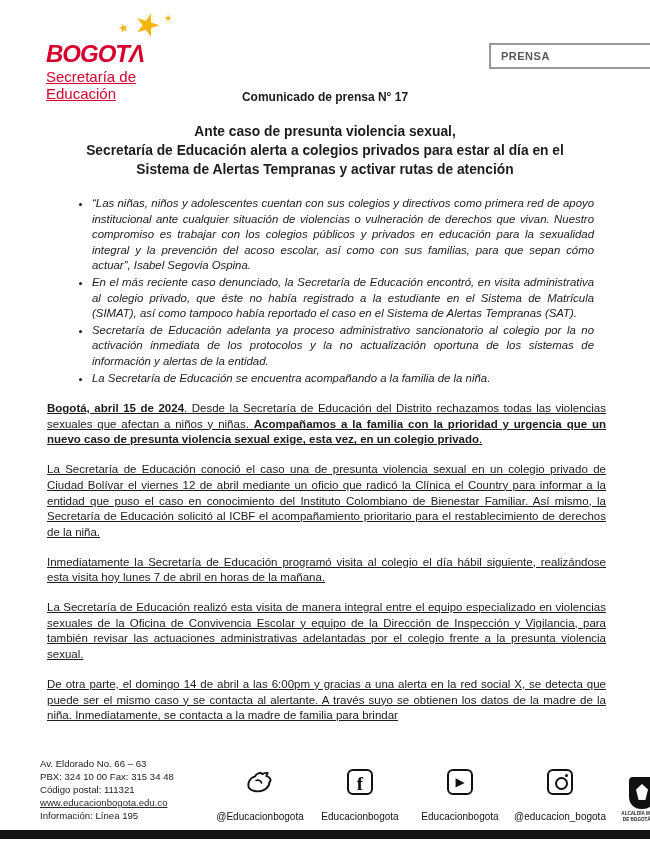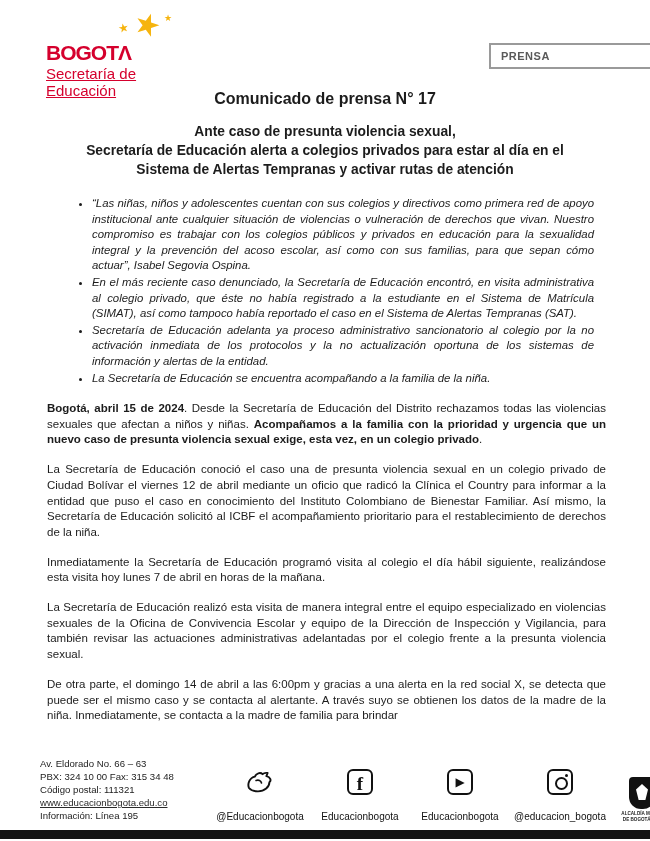--- a/index.html
+++ b/index.html
@@ -9,53 +9,53 @@
     background:#ffffff;overflow:hidden;color:#1c1c1c;
   }
   
   .brand{position:absolute;top:12px;left:46px;width:150px;}
   .brand-stars{position:relative;height:34px;}
   .star{position:absolute;color:#f6b40e;line-height:1;}
   .star-big{font-size:30px;left:88px;top:-2px;transform:rotate(18deg);}
   .star-small{font-size:12px;left:72px;top:10px;transform:rotate(-12deg);}
   .star-tiny{font-size:9px;left:118px;top:2px;}
   .brand-word{
-    color:#d5002d;font-weight:bold;font-size:21px;letter-spacing:-1px;
-    line-height:1;margin-top:-4px;
+    color:#d5002d;font-weight:bold;font-size:24px;letter-spacing:-1px;
+    line-height:1;margin-top:-4px;font-style:italic;
   }
   .brand-sub{color:#d5002d;font-size:15px;margin-top:2px;text-decoration:underline;}
   .prensa{
     position:absolute;top:43px;left:489px;right:-4px;height:26px;
     border:2px solid #9a9a9a;display:flex;align-items:center;
     padding-left:10px;box-sizing:border-box;
   }
   .prensa-label{color:#5a5a5a;font-weight:bold;font-size:11px;letter-spacing:.5px;}
   .release-no{
     position:absolute;top:90px;left:0;right:0;text-align:center;
-    font-weight:bold;font-size:16px;
+    font-weight:bold;font-size:12px;
   }
   
   .title{
     position:absolute;top:122px;left:40px;right:40px;text-align:center;
     font-weight:bold;font-size:13.8px;line-height:19px;
   }
   
   .bullets{
     position:absolute;top:196px;left:68px;right:56px;
     font-style:italic;font-size:11.4px;line-height:15.6px;
     text-align:justify;
   }
   .bullets ul{margin:0;padding-left:24px;}
   .bullets li{margin:0 0 1px 0;}
   
   .body-text{
     position:absolute;top:401px;left:47px;right:44px;
     font-size:11.5px;line-height:15.7px;text-align:justify;
   }
-  .body-text p{margin:0 0 14px 0;}
+  .body-text p{margin:0 0 14px 0;text-decoration:underline;}
   .b{font-weight:bold;}
   
   .footer{position:absolute;top:757px;left:40px;right:14px;display:flex;align-items:center;}
   .contact{font-size:9.6px;line-height:13px;width:170px;flex:0 0 auto;}
   .contact a{color:#2a2a2a;text-decoration:underline;}
   .socials{flex:1;display:flex;justify-content:space-around;align-items:flex-end;padding-top:8px;}
   .social{display:flex;flex-direction:column;align-items:center;width:100px;}
   .social .glyph{height:34px;display:flex;align-items:center;justify-content:center;}
   .social .caption{font-size:10px;margin-top:12px;color:#111;font-family:"Liberation Sans",sans-serif;}
   .sq-icon{

